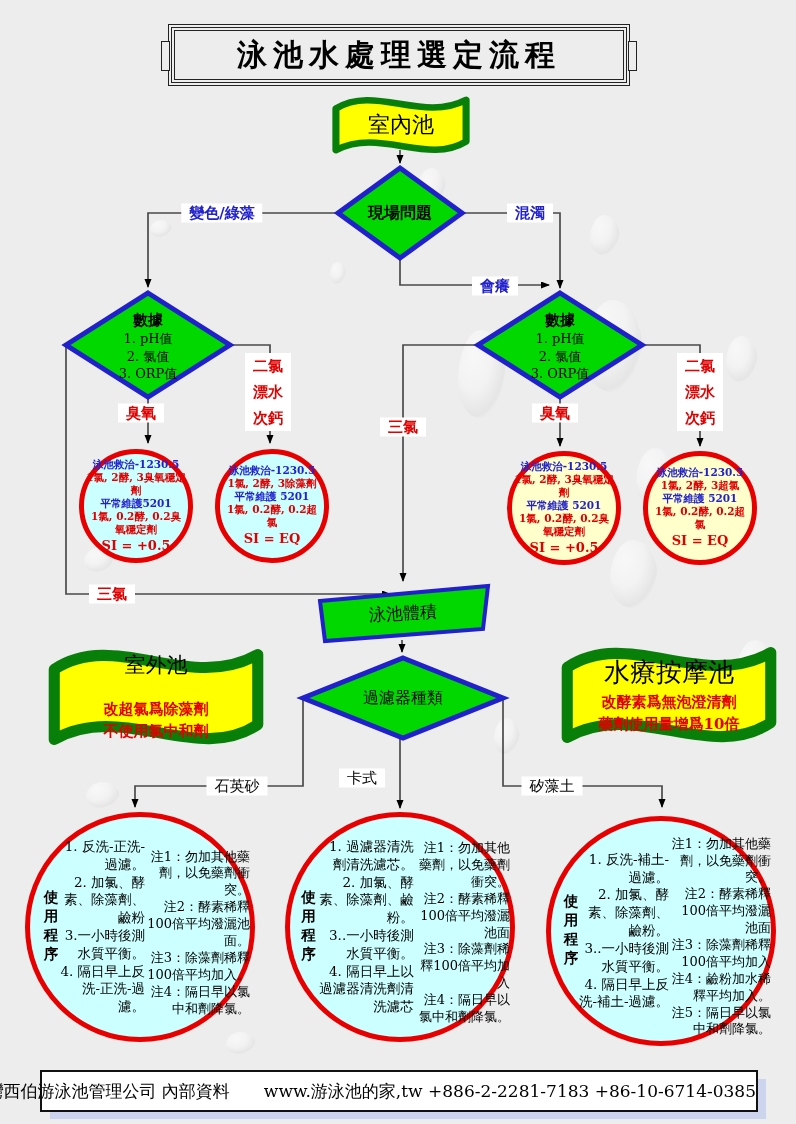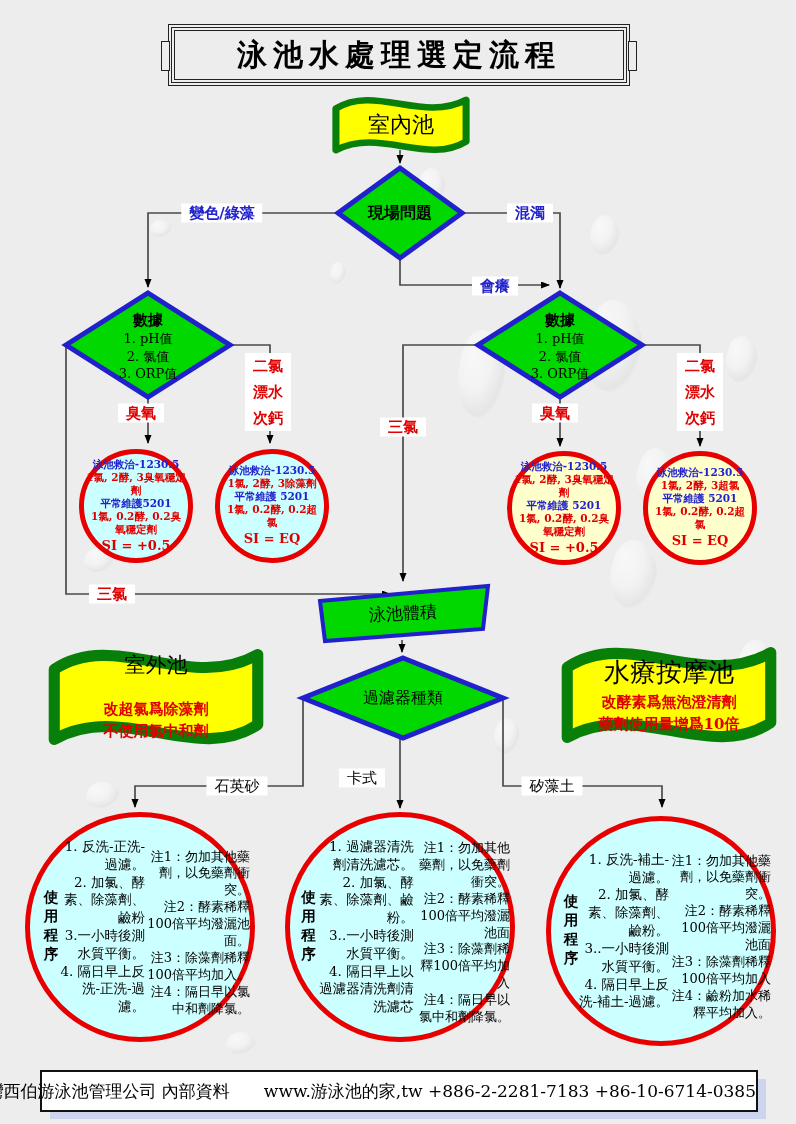--- a/index.html
+++ b/index.html
@@ -271,20 +271,21 @@
         <div>1. 反洗-補土-過濾。</div>
         <div>2. 加氯、酵素、除藻劑、鹼粉。</div>
         <div>3..一小時後測水質平衡。</div>
         <div>4. 隔日早上反洗-補土-過濾。</div>
       </div>
     <div class="p-notes" data-bind-list="procedure_circles.2.notes">
         <div>注1：勿加其他藥劑，以免藥劑衝突。</div>
         <div>注2：酵素稀釋100倍平均潑灑池面</div>
         <div>注3：除藻劑稀釋100倍平均加入</div>
         <div>注4：鹼粉加水稀釋平均加入。</div>
+        <div>注5：隔日早以氯中和劑降氯。</div>
       </div>
   </div>
 
   <div class="footer">
     <span data-bind="footer.left">台灣西伯游泳池管理公司 內部資料</span>
     <span data-bind="footer.right">www.游泳池的家,tw +886-2-2281-7183 +86-10-6714-0385</span>
   </div>
 
 </div>
 

